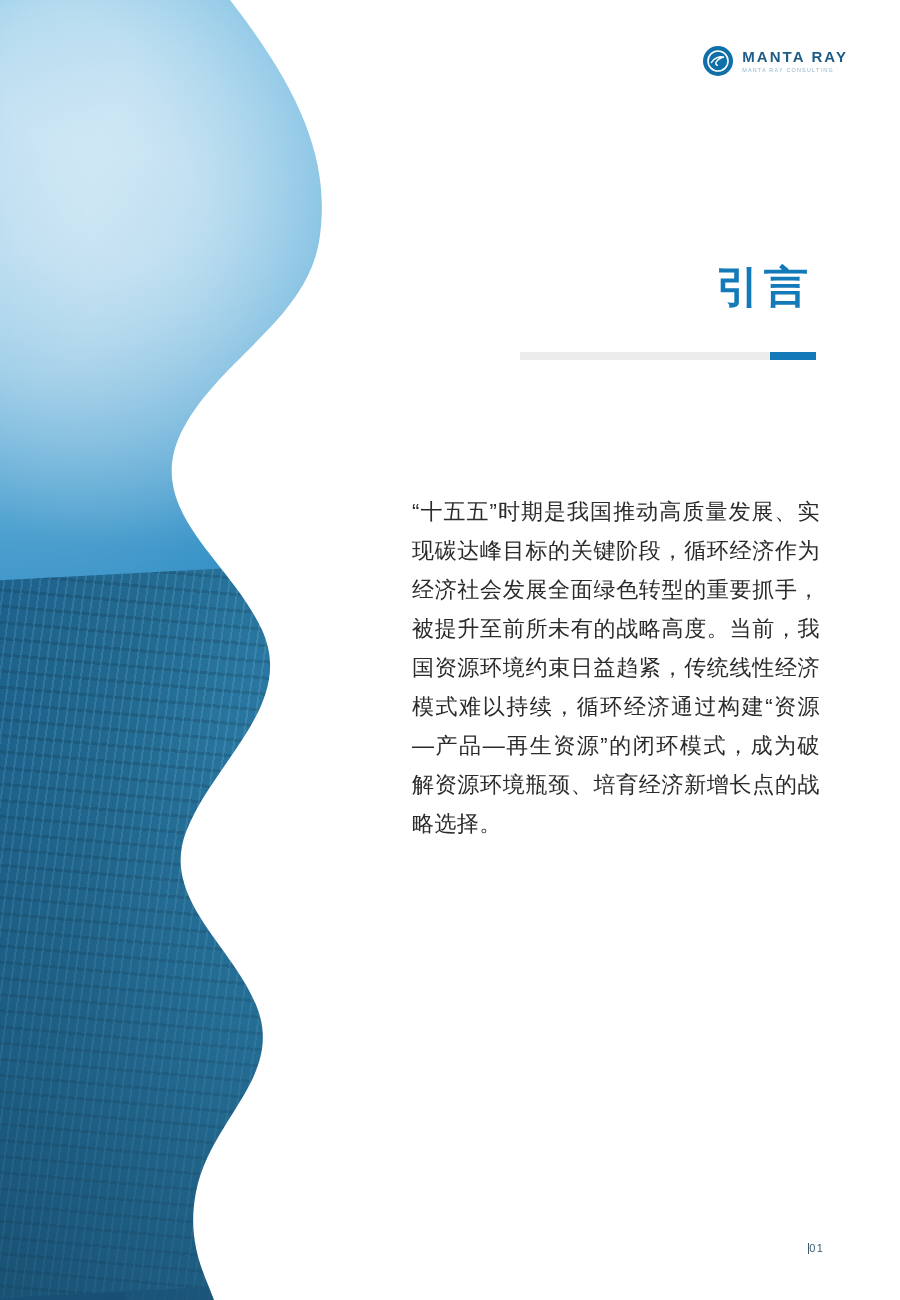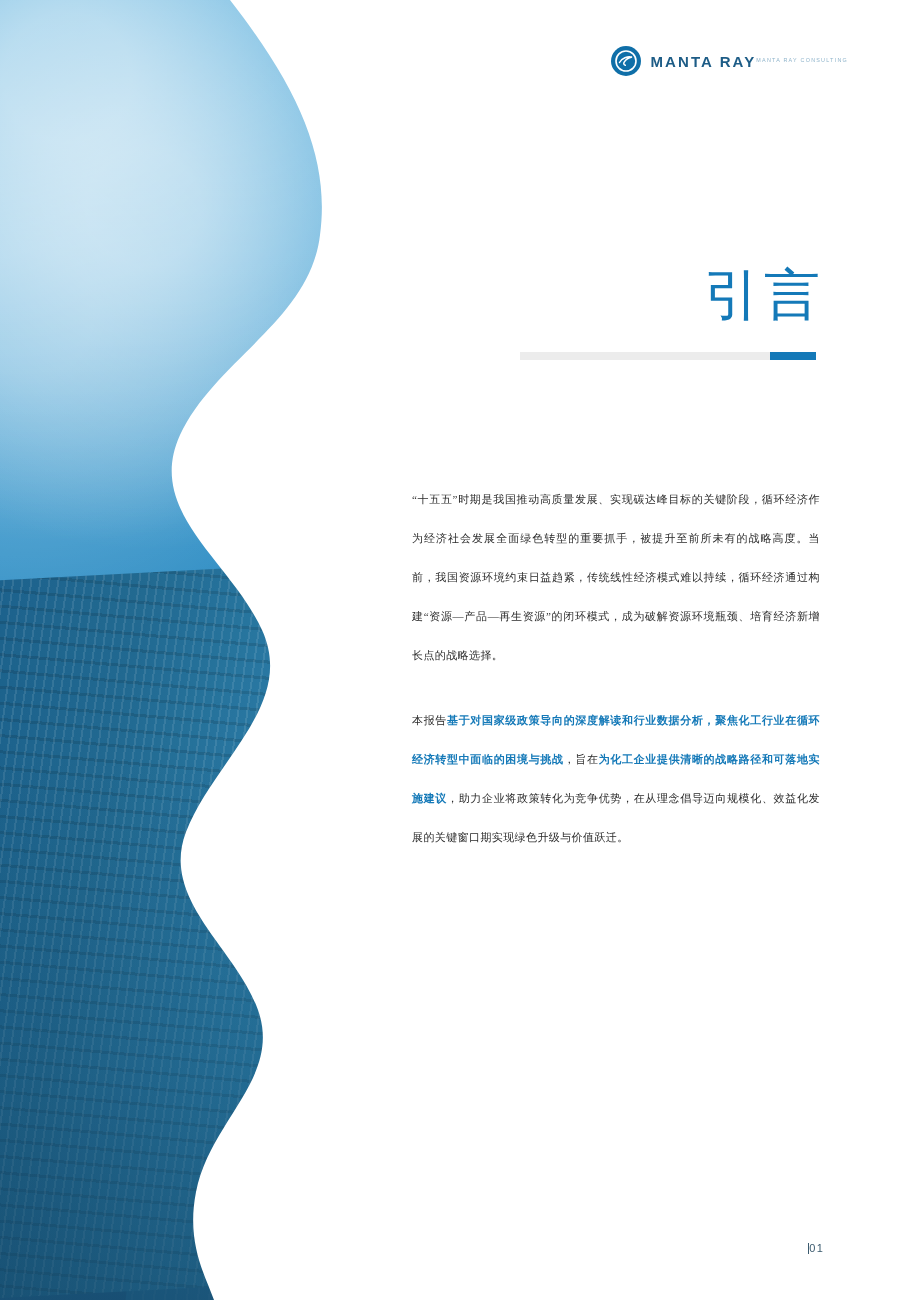--- a/index.html
+++ b/index.html
@@ -93,44 +93,44 @@
   }
   .logo-mark {
     width: 30px; height: 30px;
     border-radius: 50%;
     background: #0f6fa8;
     display: flex; align-items: center; justify-content: center;
   }
   .logo-mark svg { display: block; }
   .logo-text {
     display: flex;
-    flex-direction: row;
+    flex-direction: column;
     line-height: 1;
   }
   .logo-name {
     font-size: 15px;
     letter-spacing: 2.1px;
     color: #1d5c86;
     font-weight: 700;
   }
   .logo-sub {
     font-size: 5.4px;
     letter-spacing: 1.25px;
     color: #8fb4cb;
     margin-top: 4px;
     white-space: nowrap;
   }
 
   
   .title {
     position: absolute;
-    right: 76px;
+    right: 88px;
     top: 258px;
-    font-size: 56px;
-    font-weight: 400;
+    font-size: 44px;
+    font-weight: 700;
     color: #1479b8;
     letter-spacing: 4px;
   }
   .rule {
     position: absolute;
     right: 84px;
     top: 352px;
     width: 296px;
     height: 8px;
     background: #ececec;
@@ -141,28 +141,27 @@
     top: 352px;
     width: 46px;
     height: 8px;
     background: #1479b8;
   }
 
   
   .copy {
     position: absolute;
     left: 412px;
-    top: 480px;
+    top: 492px;
     width: 408px;
     color: #2b2b2b;
-    font-size: 11px;
+    font-size: 22px;
     line-height: 39px;
     letter-spacing: 0.4px;
     text-align: justify;
-    font-family: Liberation Serif, serif;
   }
   .copy p { margin: 0 0 26px 0; }
   .copy p:last-child { margin-bottom: 0; }
   .hl { color: #1479b8; font-weight: 700; }
 
   
   .footer {
     position: absolute;
     right: 76px;
     bottom: 46px;
@@ -231,21 +230,20 @@
       <span class="logo-sub">MANTA RAY CONSULTING</span>
     </span>
   </div>
 
   <div class="title">引言</div>
   <div class="rule"></div>
   <div class="rule-accent"></div>
 
   <div class="copy">
     <p>“十五五”时期是我国推动高质量发展、实现碳达峰目标的关键阶段，循环经济作为经济社会发展全面绿色转型的重要抓手，被提升至前所未有的战略高度。当前，我国资源环境约束日益趋紧，传统线性经济模式难以持续，循环经济通过构建“资源—产品—再生资源”的闭环模式，成为破解资源环境瓶颈、培育经济新增长点的战略选择。</p>
-    <p><span>本报告</span><span class="hl">基于对国家级政策导向的深度解读和行业数据分析，聚焦化工行业在循环经济转型中面临的困境与挑战</span><span>，旨在</span><span class="hl">为化工企业提供清晰的战略路径和可落地实施建议</span><span>，助力企业将政策转化为竞争优势，在从理念倡导迈向规模化、效益化发展的关键窗口期实现绿色升级与价值跃迁。</span></p>
   </div>
 
   <div class="footer">
     <span class="footer-bar"></span>
     <span>01</span>
   </div>
 
 </div>
 
 </body></html>

